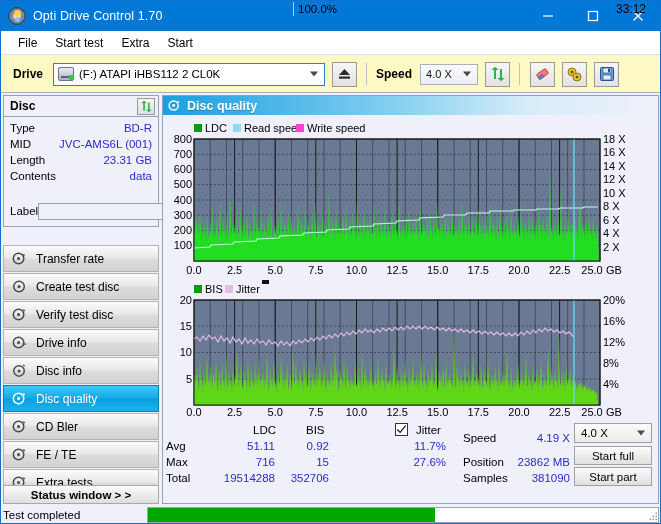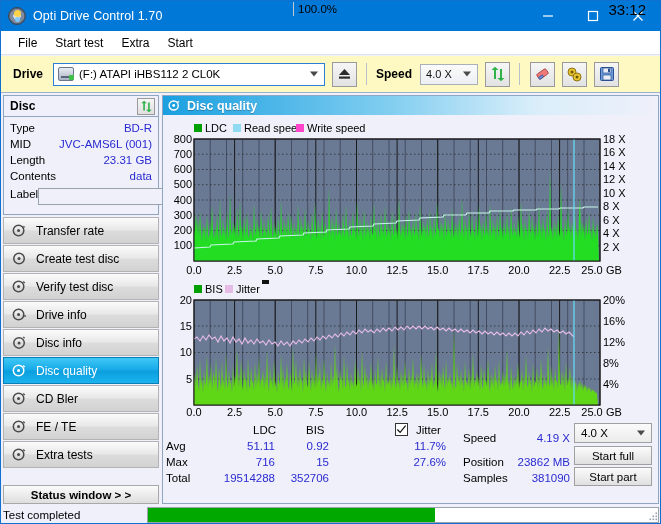--- a/index.html
+++ b/index.html
@@ -139,32 +139,32 @@
     position: absolute; right: 3px; top: 2px;
     width: 18px; height: 17px;
     background: linear-gradient(#f6f6f6,#dfdfdf);
     border: 1px solid #9a9a9a;
     display:flex; align-items:center; justify-content:center;
   }
   .disc-rows { padding: 3px 6px 4px 6px; }
   .drow { display: flex; justify-content: space-between; align-items: center; height: 16px; }
   .drow .k { color: #000; font-size: 11.5px; }
   .drow .v { color: #2a2ad0; font-size: 11.5px; }
-  .labelrow { display: flex; height: 22px; margin-top: 4px; }
+  .labelrow { display: flex; align-items: center; height: 22px; margin-top: 16px; }
   .labelrow .k { font-size: 11.5px; width: 38px; }
   .label-input {
     flex: 1; height: 17px; background: #eff0fa; border: 1px solid #9aa2ae;
   }
   .cdbtn {
     width: 19px; height: 19px; margin-left: 4px;
     background: linear-gradient(#f4f4f4,#dcdcdc); border: 1px solid #9a9a9a;
     display:flex;align-items:center;justify-content:center;
   }
 
-  .navlist { margin-top: 2px; }
+  .navlist { margin-top: 18px; }
   .navitem {
     height: 27px; margin-bottom: 1px;
     background: linear-gradient(#fbfbfb 0%, #e8e8e8 48%, #dcdcdc 52%, #d2d2d2 100%);
     border: 1px solid #b3b3b3;
     display: flex; align-items: center;
     font-size: 12px; color: #000;
   }
   .navitem.sel {
     background: linear-gradient(#3fc8f5 0%, #16a9e8 48%, #0b9ede 52%, #1cb3ee 100%);
     border: 1px solid #0b7fb5;
@@ -238,21 +238,21 @@
   .progbar { width: 287px; background: #00a800; }
   .progrest { flex: 1; background: #fff; }
   .progpct {
     position: absolute; left: 292px; top: 1px; width: 60px; height: 14px;
     display: flex; align-items: center; font-size: 11.5px;
     border-left: 1px solid #c3c9d2;
     padding-left: 4px;
   }
   .progtime {
     position: absolute; right: 14px; top: 1px; height: 14px;
-    display: flex; align-items: center; font-size: 15px;
+    display: flex; align-items: center; font-size: 12px;
   }
   .grip {
     position: absolute; right: 1px; bottom: 1px; width: 12px; height: 12px;
   }
 </style>
 </head>
 <body>
 
 <div id="app">
 

